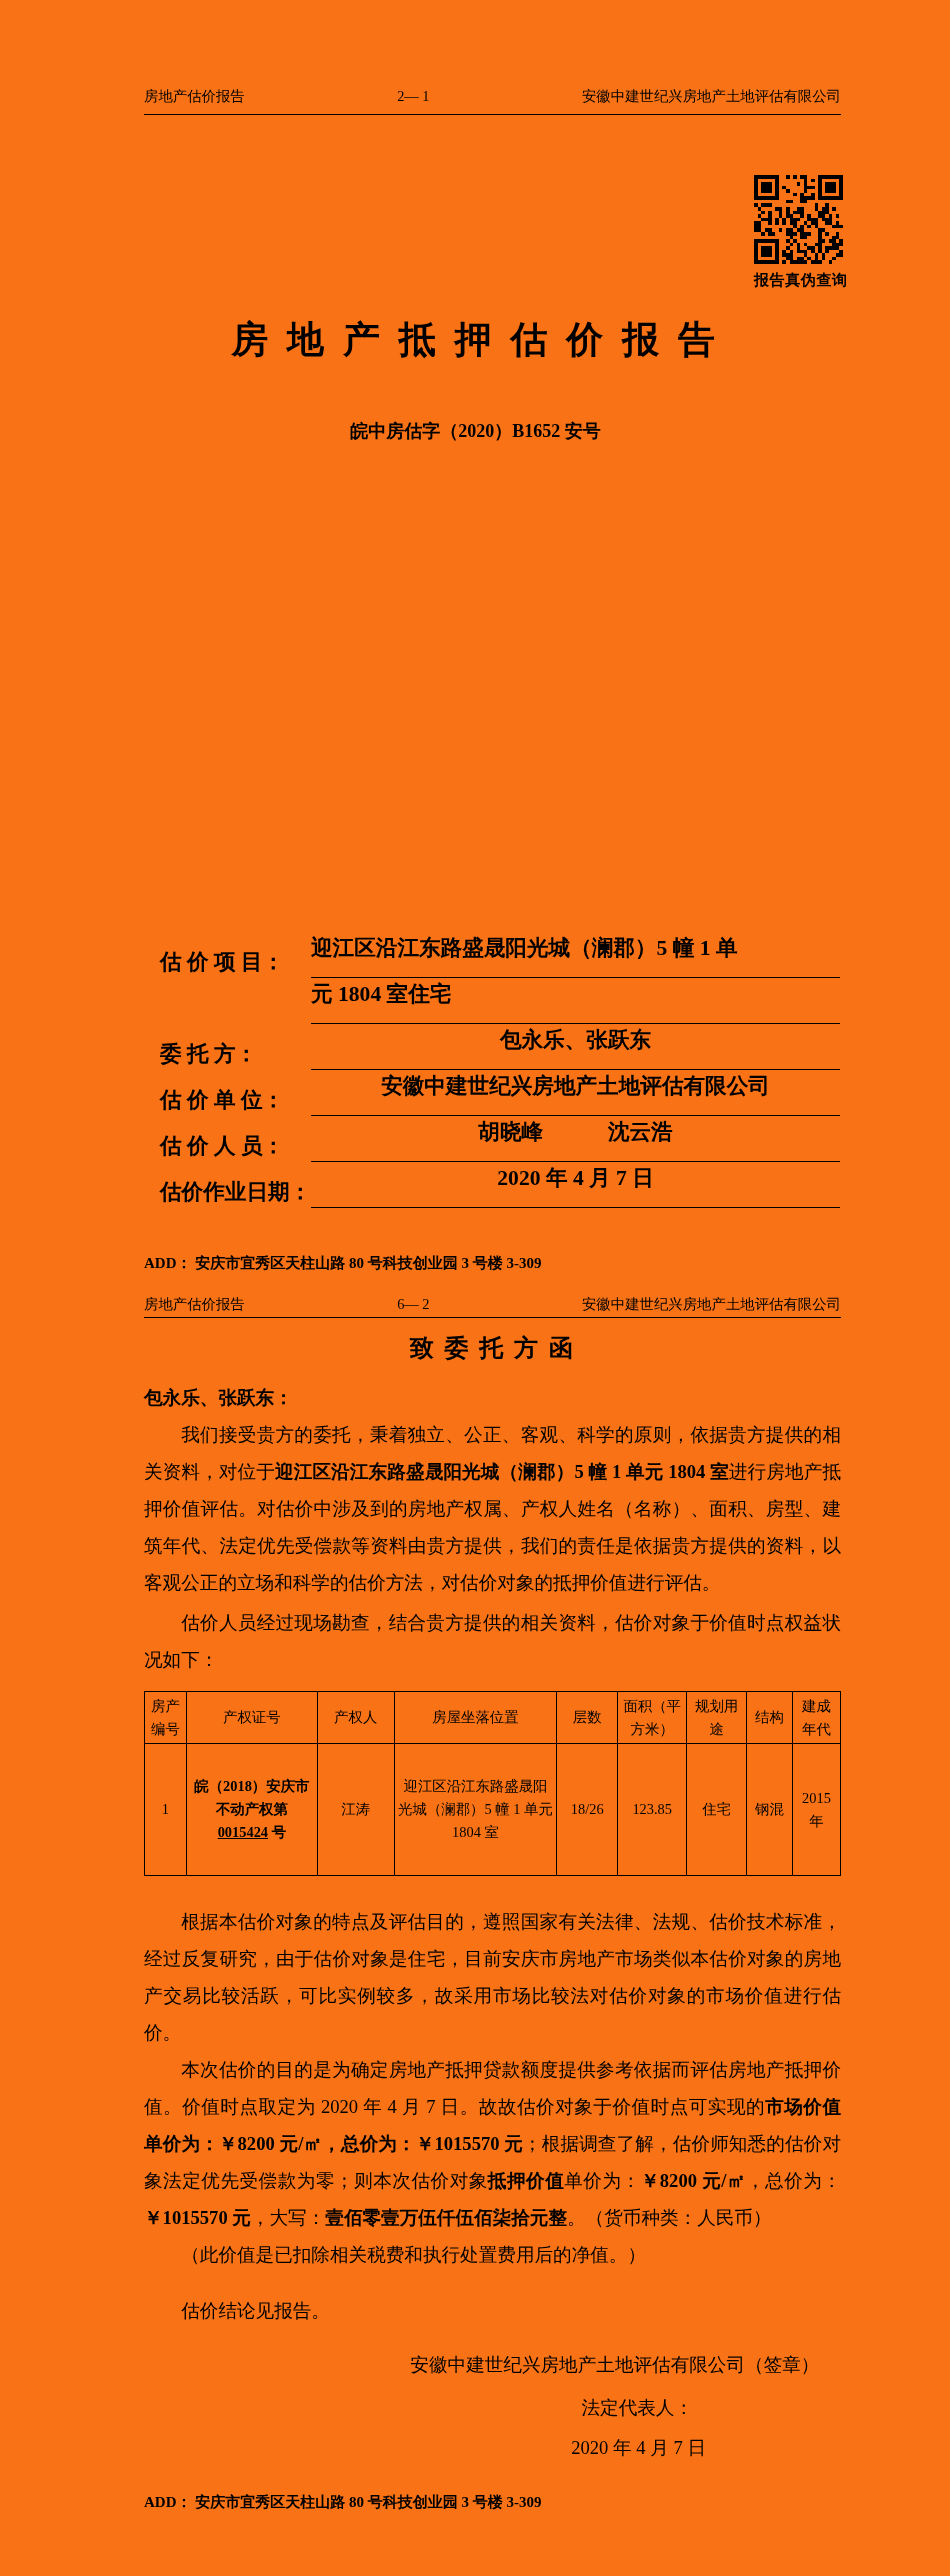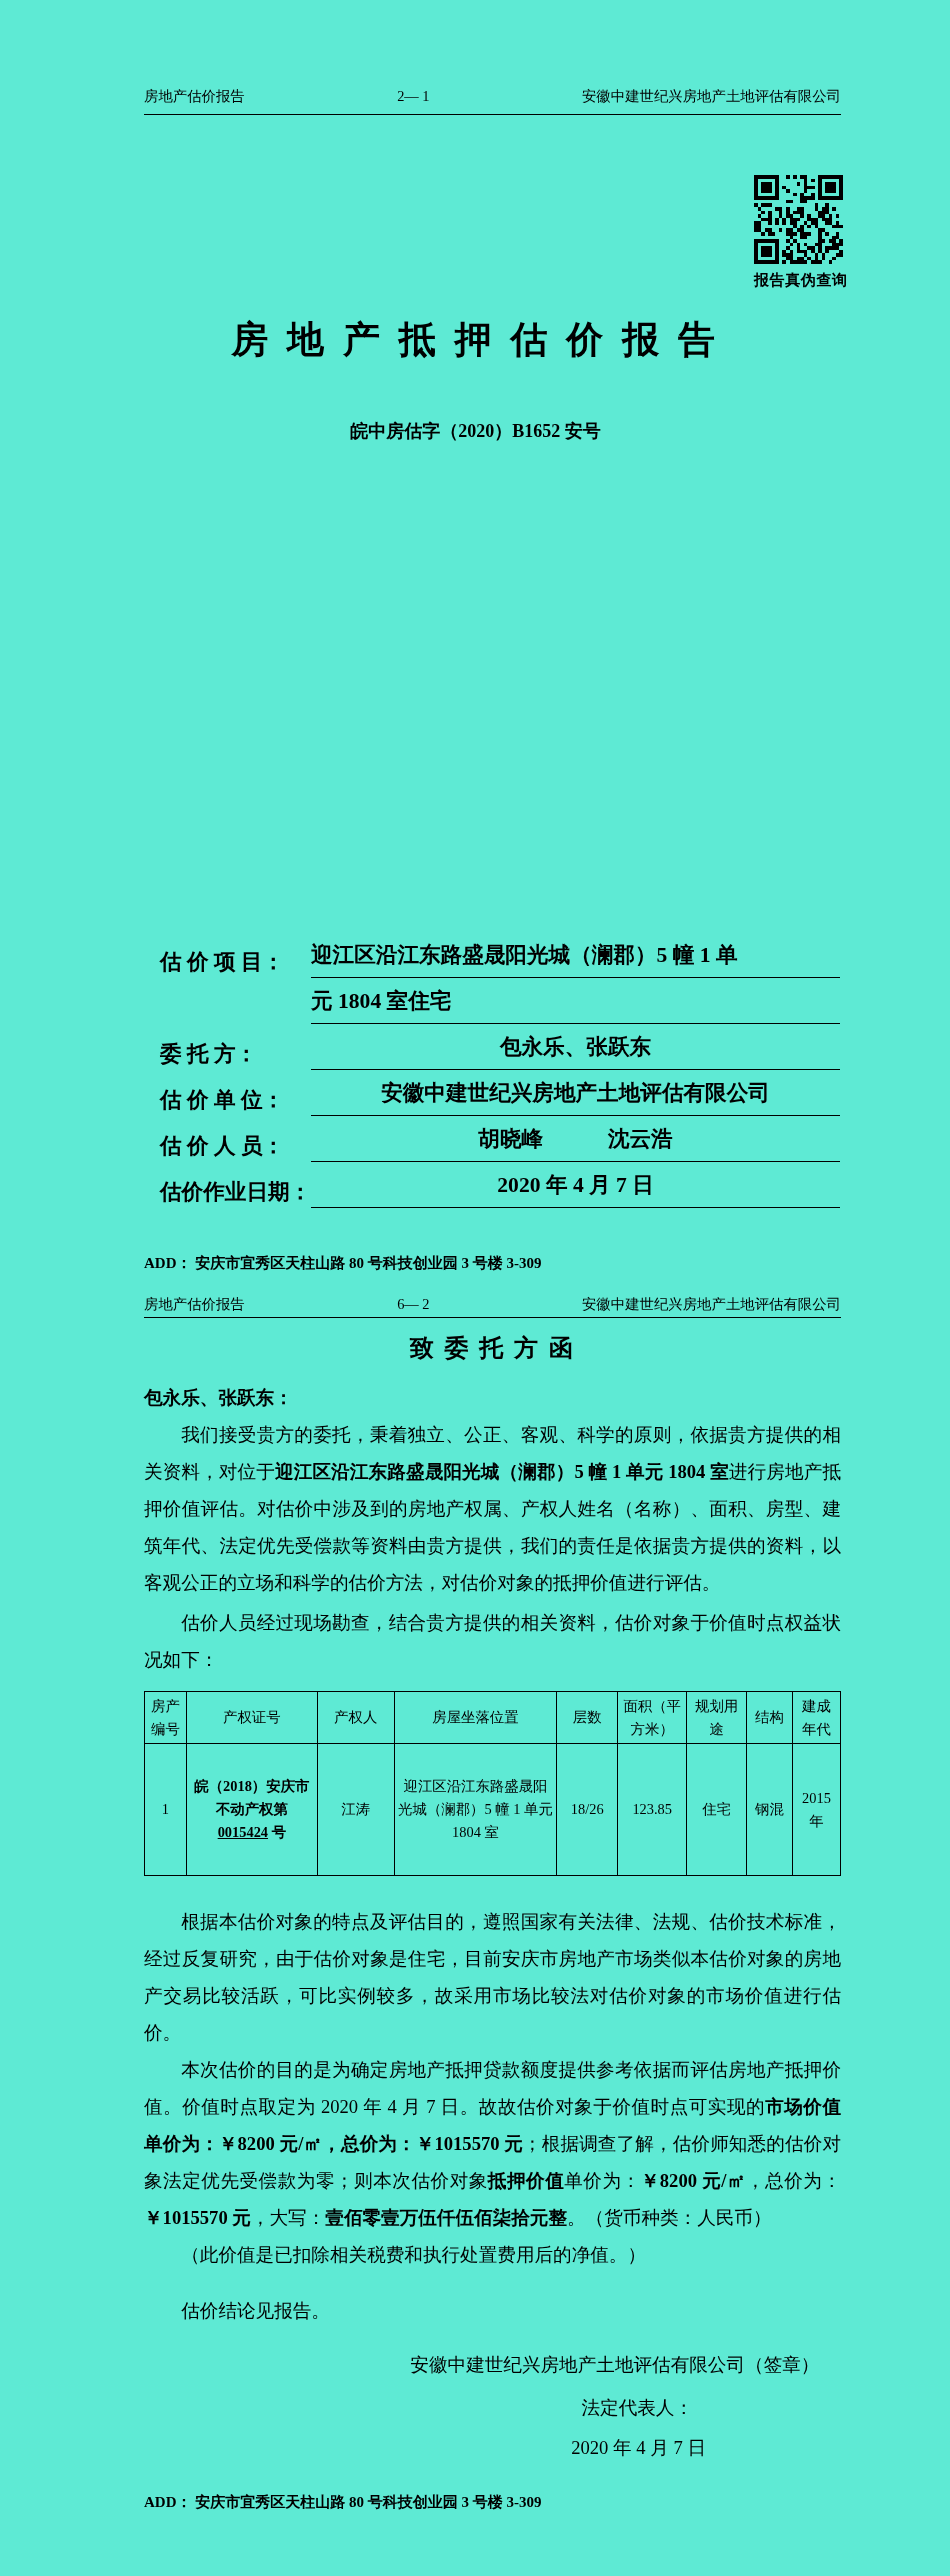--- a/index.html
+++ b/index.html
@@ -1,21 +1,21 @@
 <!DOCTYPE html>
 <html style="font-size:9.6px"><head>
 <meta charset="utf-8">
 <style>
   * { margin:0; padding:0; box-sizing:border-box; }
   html,body { background:#ffffff; }
   body {
     font-family:"Liberation Serif","DejaVu Serif",serif;
     color:#000;
   }
-  .sheet { width:951px; height:2576px; background:#5eead4; position:relative; margin:0 auto; }
+  .sheet { width:951px; height:2576px; background:#f97316; position:relative; margin:0 auto; }
 
   
   .hdr { display:flex; align-items:baseline; font-size:14.4px; line-height:18px; }
   .hdr-center { flex:1; text-align:center; }
   .rule { border-top:1.2px solid #000; }
   .footer-add { font-size:15px; font-weight:bold; line-height:18px; }
   .b { font-weight:bold; }
   .u { text-decoration:underline; }
 
   
@@ -27,21 +27,21 @@
   .qr-caption { margin-top:7.2px; font-size:15px; font-weight:bold; letter-spacing:0.6px; white-space:nowrap; }
   .p1-title { position:absolute; top:315px; left:0; right:0; text-align:center;
               font-size:37px; font-weight:bold; letter-spacing:4.8px; }
   .p1-docno { position:absolute; top:419px; left:0; right:0; text-align:center;
               font-size:18px; font-weight:bold; }
   .p1-form { position:absolute; top:932px; left:144px; width:680px;
              font-size:21.6px; font-weight:bold;margin-left:16px; }
   .form-row { display:flex; align-items:flex-end; height:46px; }
   .form-label { white-space:nowrap; min-width:151px; padding-bottom:2.4px; }
   .form-value { flex:1; border-bottom:1.2px solid #000; text-align:center;
-                padding-bottom:8px; line-height:1.25; white-space:nowrap; }
+                padding-bottom:15px; line-height:1.25; white-space:nowrap; }
   .form-value.v-left { text-align:left; }
   .p1-footer { position:absolute; top:1254px; left:144px; }
 
   
   .page2 { position:relative; width:951px; height:1288px;
            padding:7.2px 110px 0 144px; font-size:18.6px; line-height:37px; }
   .p2-rule { margin-top:3.6px; }
   .p2-title { text-align:center; font-size:24px; font-weight:bold;
               margin-top:13px; line-height:34px; letter-spacing:2.4px; }
   .p2-salutation { font-weight:bold; margin-top:14px; }

